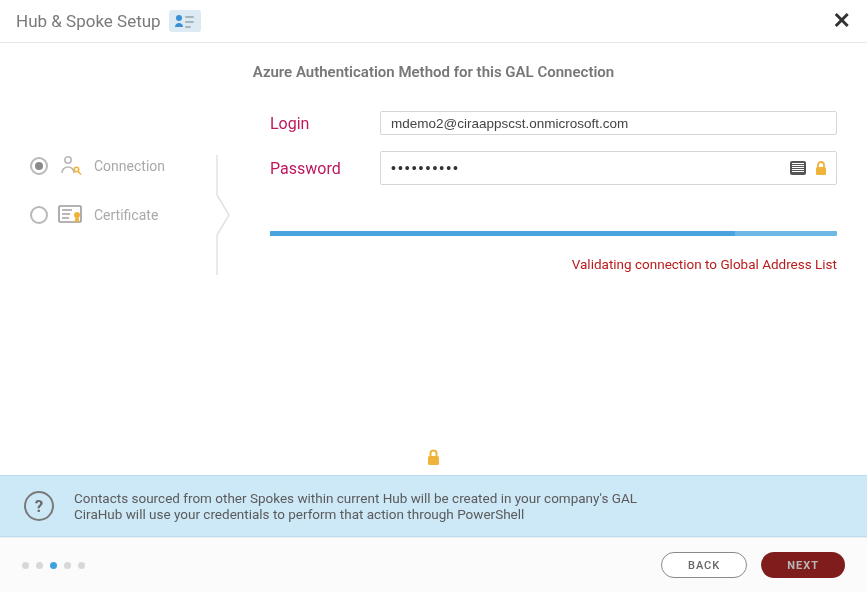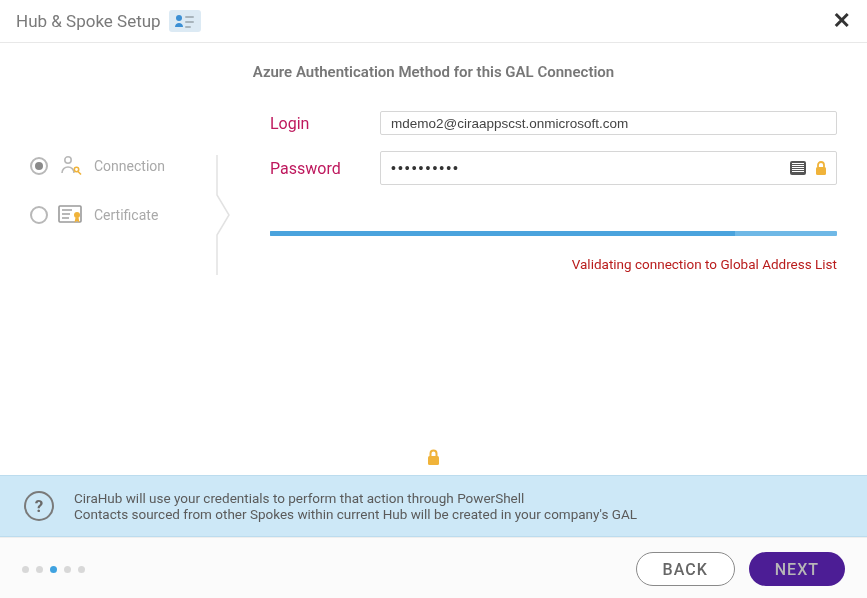--- a/index.html
+++ b/index.html
@@ -105,26 +105,26 @@
   }
   .footer {
     display:flex; align-items:center; justify-content:space-between;
     padding:14px 22px; background:#fbfbfb; border-top:1px solid #eee;
   }
   .dots { display:flex; gap:7px; }
   .dot { width:7px; height:7px; border-radius:50%; background:#d8d8d8;}
   .dot.active { background:#3fa2e0;}
   .btns { display:flex; gap:14px;}
   .btn {
-    height:34px; padding:4px 26px; border-radius:17px; font-size:16px;
+    height:26px; padding:4px 26px; border-radius:17px; font-size:11px;
     letter-spacing:1px; font-weight:500; cursor:pointer;
     display:inline-flex; align-items:center; justify-content:center;
   }
   .btn-back { border:1.5px solid #8a8a8a; color:#666; background:#fff;}
-  .btn-next { border:none; background:#4c1d95; color:#b7b7b7; cursor:not-allowed;}
+  .btn-next { border:none; background:#7f1d1d; color:#b7b7b7; cursor:not-allowed;font-weight:bold;}
 </style>
 </head>
 <body>
 
 <div class="titlebar">
   <div class="titlebar-left">
     <span class="titlebar-title">Hub &amp; Spoke Setup</span>
     <span class="title-badge">
       <svg width="22" height="16" viewBox="0 0 22 16">
         <circle cx="5" cy="5" r="3" fill="#3b8fd4"></circle>
@@ -212,22 +212,22 @@
         <rect x="2" y="8" width="11" height="9" rx="1.5" fill="#f0b33a"></rect>
         <path d="M4.5 8V5.5a3 3 0 016 0V8" fill="none" stroke="#f0b33a" stroke-width="2"></path>
       </svg>
     </span>
   </div>
 </div>
 
 <div class="info-band">
   <div class="info-q">?</div>
   <div>
+    <div>Contacts sourced from other Spokes within current Hub will be created in your company's GAL</div>
     <div>CiraHub will use your credentials to perform that action through PowerShell</div>
-    <div>Contacts sourced from other Spokes within current Hub will be created in your company's GAL</div>
   </div>
 </div>
 
 <div class="footer">
   <div class="dots">
     <span class="dot"></span>
     <span class="dot"></span>
     <span class="dot active"></span>
     <span class="dot"></span>
     <span class="dot"></span>

